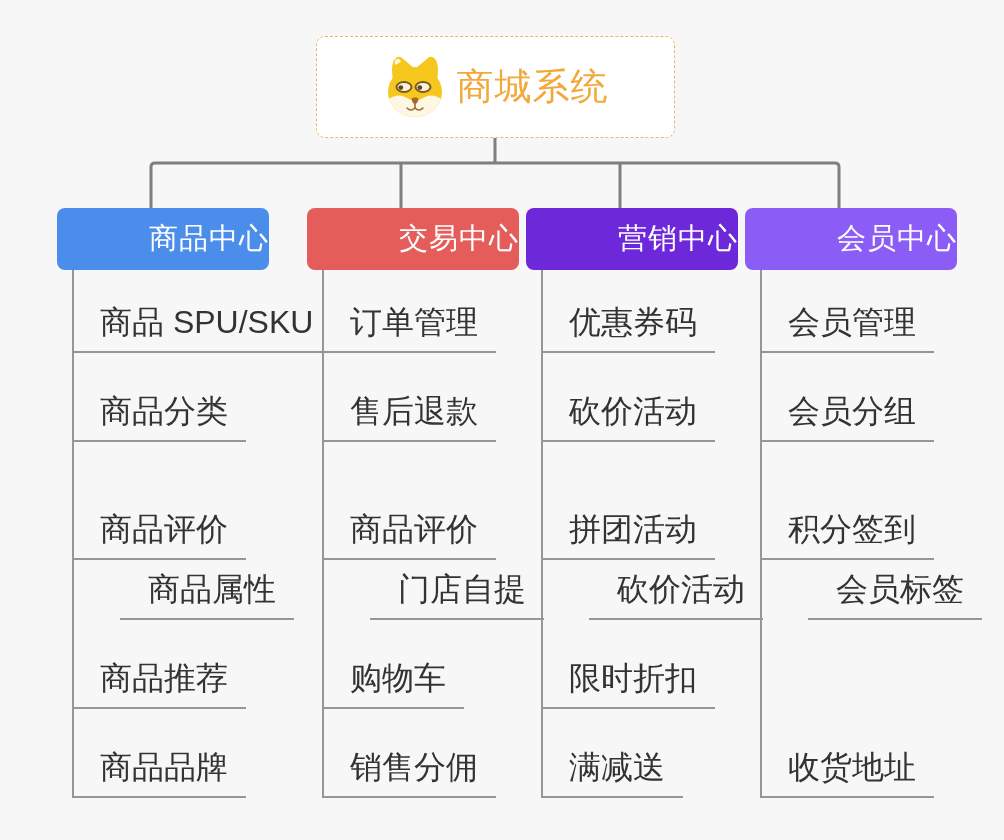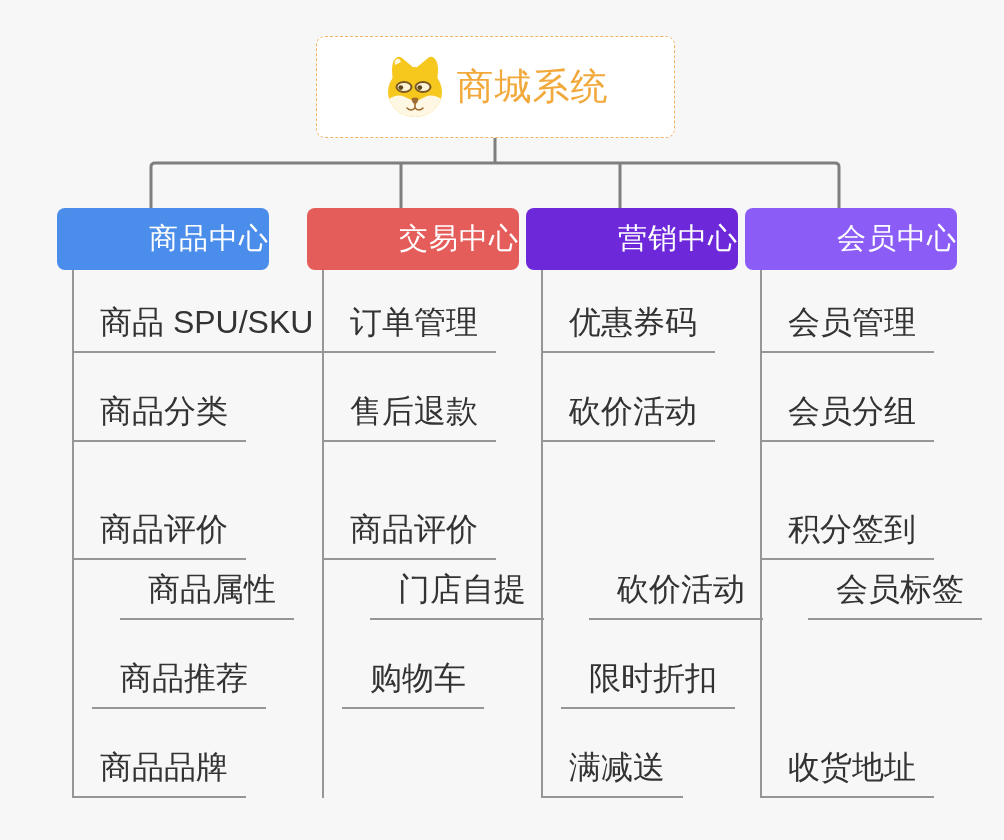--- a/index.html
+++ b/index.html
@@ -85,21 +85,21 @@
     display: flex;
     align-items: flex-end;
     font-size: 32px;
     color: #333333;
     white-space: nowrap;
   }
   .leaf.l0 { top: 103px; }
   .leaf.l1 { top: 192px; }
   .leaf.l2 { top: 281px; margin-top: 29px; }
   .leaf.l3 { top: 370px; margin-left: 48px; }
-  .leaf.l4 { top: 459px; margin-left: 20px; }
+  .leaf.l4 { top: 459px; }
   .leaf.l5 { top: 548px; }
 </style>
 </head>
 <body>
 
 <div class="canvas">
 
   <svg class="connectors">
     <path d="M495 137 L495 163
              M151 208 L151 167 Q151 163 155 163 L835 163 Q839 163 839 167 L839 208
@@ -149,29 +149,31 @@
   <div class="branch col-1">
     <div class="branch-head" style="background: rgb(229, 93, 91);">
       <span class="branch-label">交易中心</span>
     </div>
     <div class="trunk"></div>
     <div class="leaf l0">订单管理</div>
     <div class="leaf l1">售后退款</div>
     <div class="leaf l2">商品评价</div>
     <div class="leaf l3">门店自提</div>
     <div class="leaf l4">购物车</div>
+    <div class="leaf l5">销售分佣</div>
   </div>
 
   <div class="branch col-2">
     <div class="branch-head" style="background: #6d28d9;">
       <span class="branch-label">营销中心</span>
     </div>
     <div class="trunk"></div>
     <div class="leaf l0">优惠券码</div>
     <div class="leaf l1">砍价活动</div>
+    <div class="leaf l2">拼团活动</div>
     <div class="leaf l3">砍价活动</div>
     <div class="leaf l4">限时折扣</div>
     <div class="leaf l5">满减送</div>
   </div>
 
   <div class="branch col-3">
     <div class="branch-head" style="background: #8b5cf6;">
       <span class="branch-label">会员中心</span>
     </div>
     <div class="trunk"></div>

